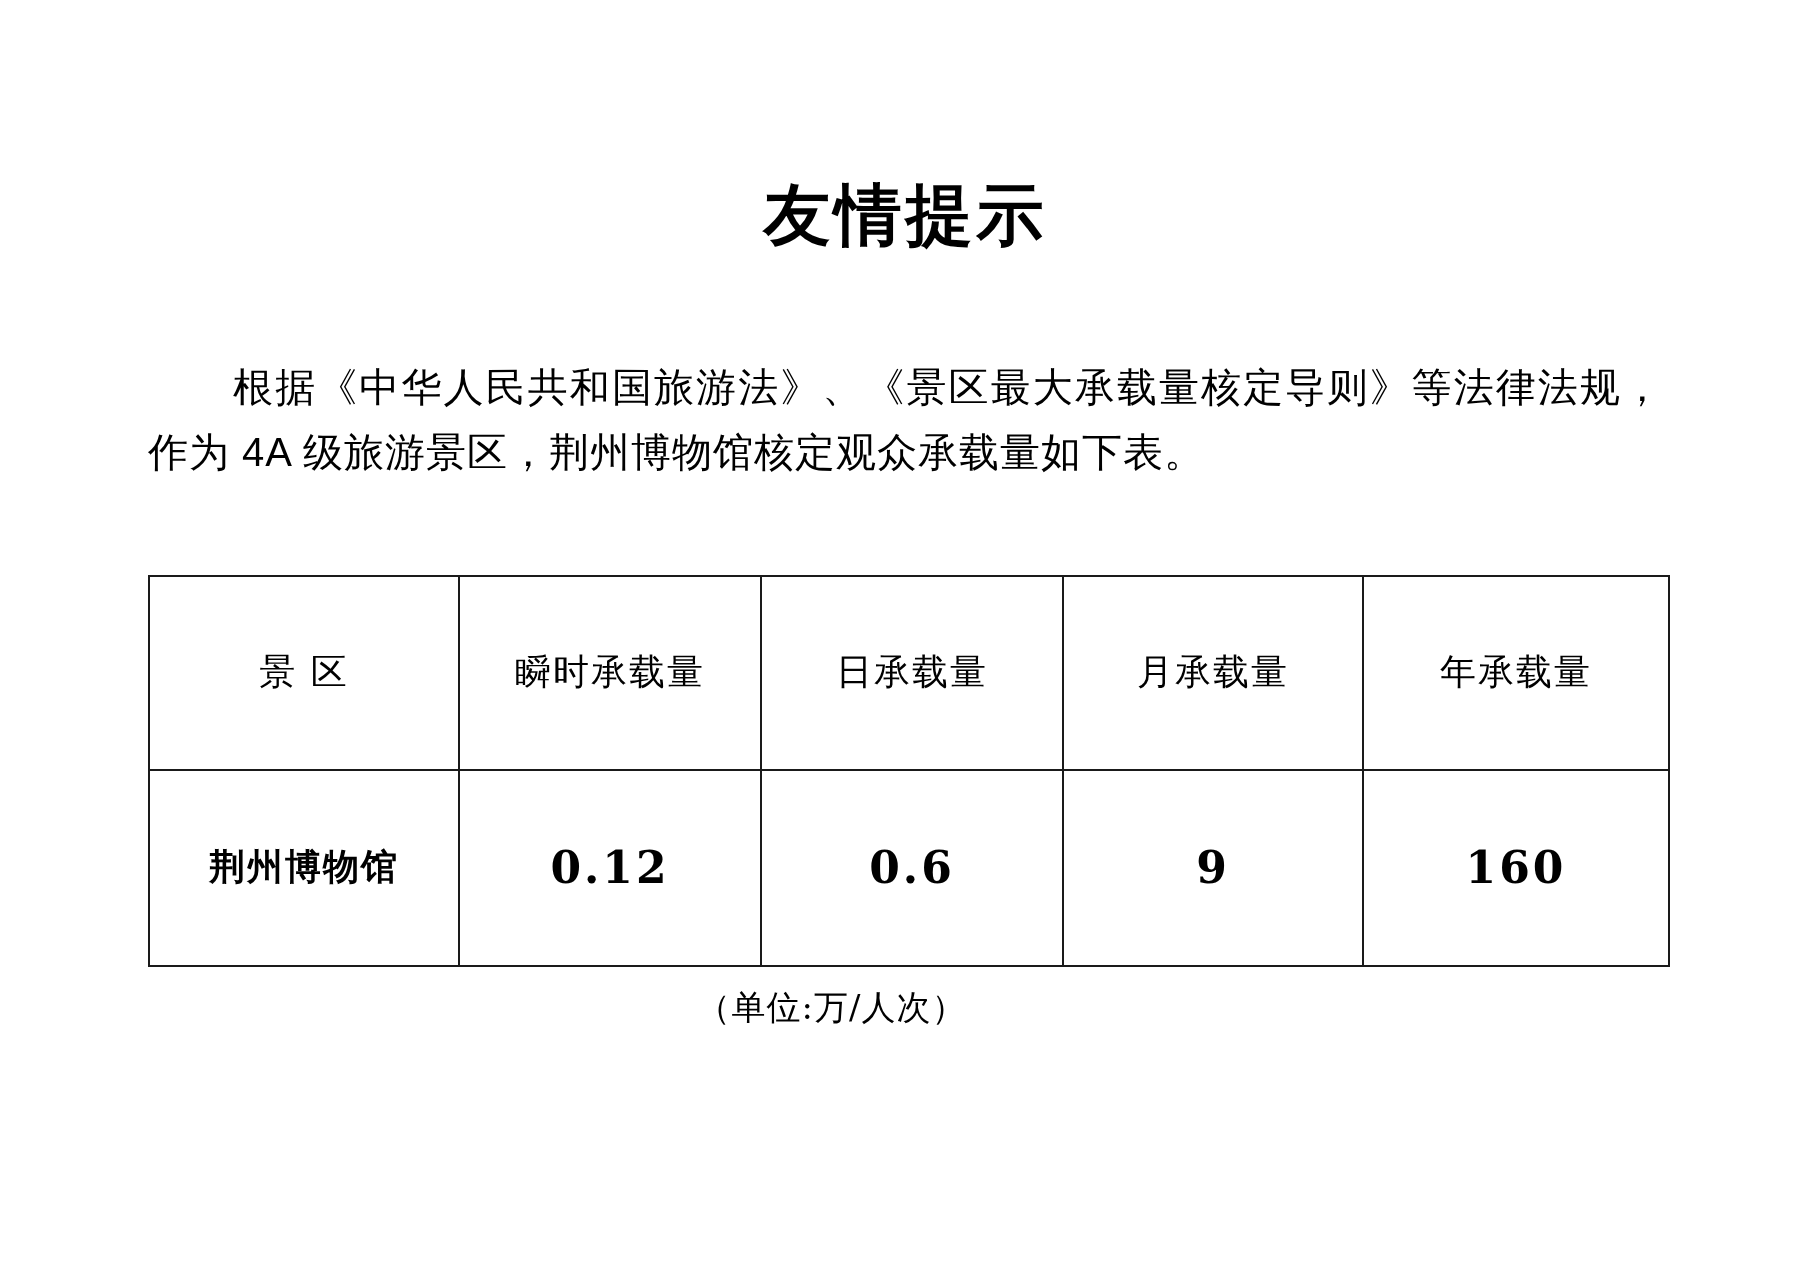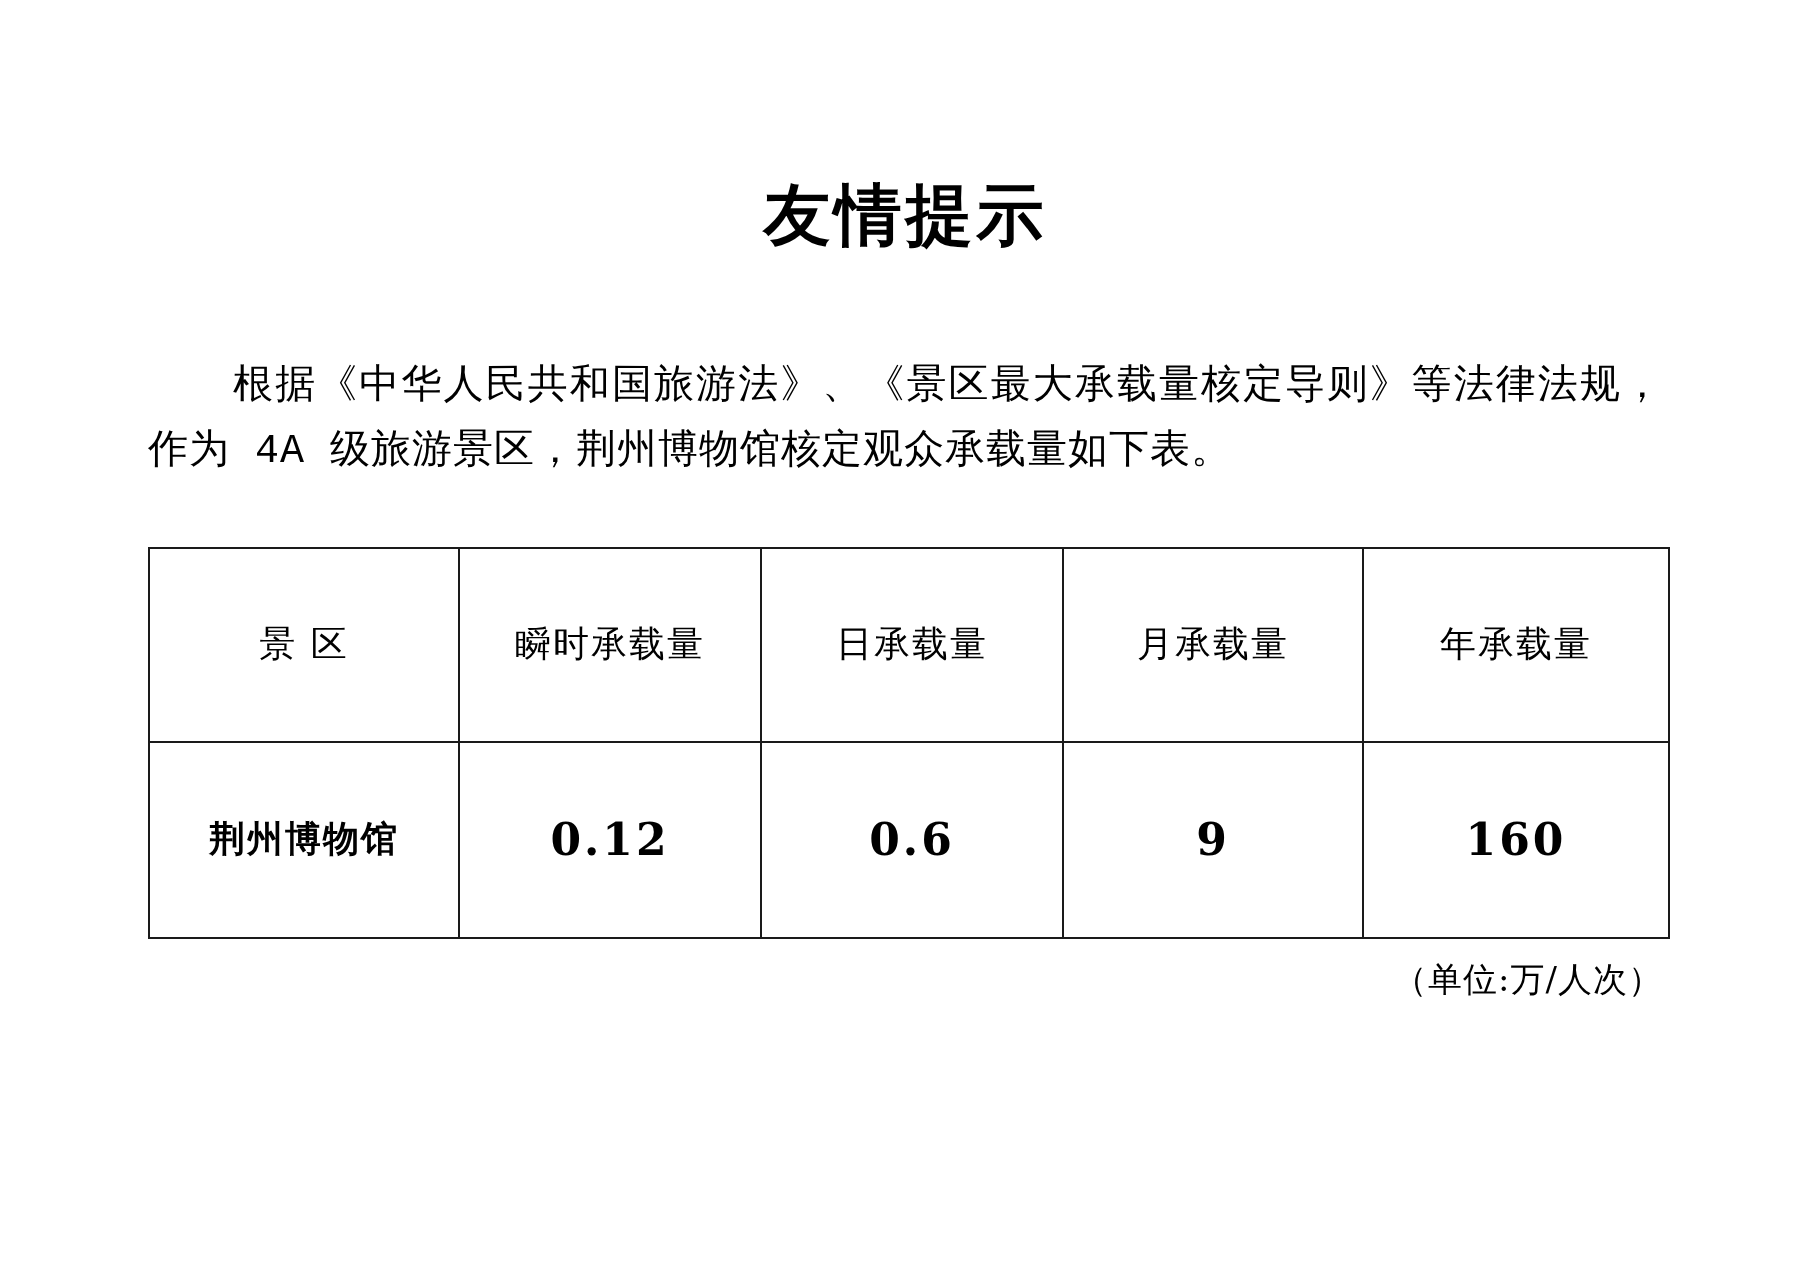--- a/index.html
+++ b/index.html
@@ -25,33 +25,33 @@
     text-align: center;
     font-family: "DejaVu Serif", serif;
     font-weight: bold;
     font-size: 67px;
     letter-spacing: 4px;
     margin-top: 175px;
     line-height: 1.2;
   }
   .body-text {
     margin: 100px 148px 0 148px;
-    font-family: Liberation Mono, monospace;
+    font-family: Liberation Sans, sans-serif;
     font-size: 40px;
     line-height: 1.62;
     letter-spacing: 1px;
     text-align: justify;
     text-justify: inter-ideograph;
   }
   .body-text .indent {
     display: inline-block;
     width: 84px;
   }
   .capacity-table {
-    margin: 62px 0 0 148px;
+    margin: 90px 0 0 148px;
     width: 1520px;
     border-collapse: collapse;
     table-layout: fixed;
   }
   .capacity-table td {
     border: 2px solid #1a1a1a;
     text-align: center;
     vertical-align: middle;
     font-family: "DejaVu Serif", serif;
     font-size: 36px;
@@ -64,21 +64,21 @@
     height: 192px;
     font-weight: bold;
   }
   .capacity-table td.num {
     font-family: "DejaVu Serif", serif;
     letter-spacing: 3px;
     font-size: 44px;
   }
   .unit-note {
     margin: 18px 148px 0 0;
-    text-align: right;
+    text-align: center;
     font-family: "DejaVu Serif", serif;
     font-size: 34px;
     letter-spacing: 1px;
   }
   .col-1 { width: 310px; }
   .col-2 { width: 302px; }
   .col-3 { width: 302px; }
   .col-4 { width: 300px; }
   .col-5 { width: 306px; }
 </style>

